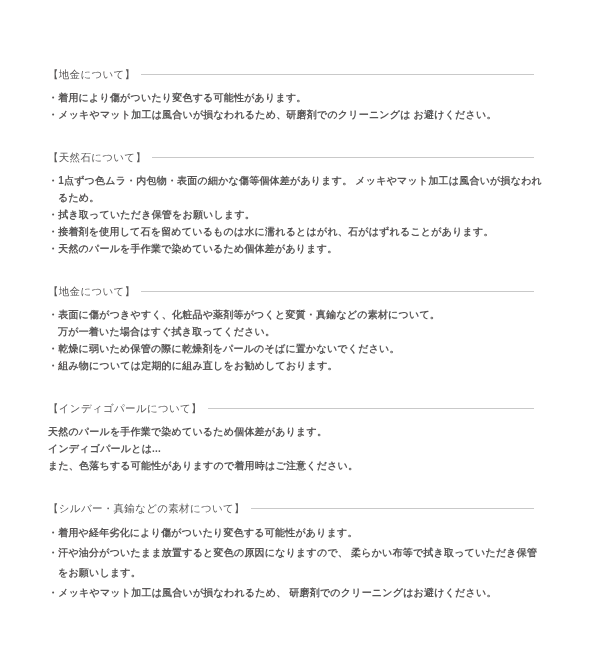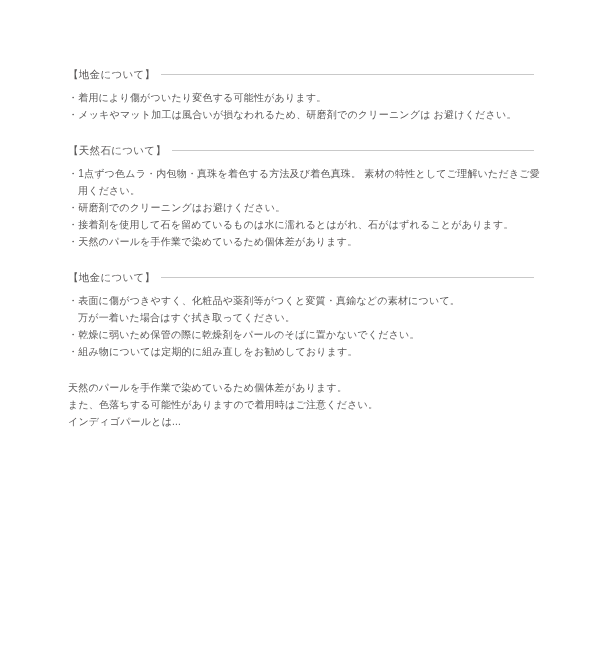--- a/index.html
+++ b/index.html
@@ -8,24 +8,24 @@
     background: #ffffff;
   }
   body {
     width: 600px;
     height: 650px;
     overflow: hidden;
     font-family: "Liberation Sans", sans-serif;
     color: var(--text-color, #595757);
   }
   .doc {
-    padding: 66px 54px 0 68px;
+    padding: 66px 54px 0 48px;
   }
   .sec + .sec {
-    margin-top: 19px;
+    margin-top: 26px;
   }
   .sec-head {
     display: flex;
     align-items: center;
     font-size: 10.5px;
     line-height: 17px;
     font-weight: normal;
     letter-spacing: 0.3px;
   }
   .sec-title {
@@ -40,20 +40,21 @@
   }
   .sec-body {
     margin-top: 6px;
   }
   p.note {
     margin: 0;
     font-size: 10px;
     line-height: 17px;
     letter-spacing: 0.2px;
     white-space: pre-line;
+    font-weight: bold;
   }
   p.note.bullet {
     padding-left: 10px;
     text-indent: -10px;
   }
   .sec.wide p.note {
     line-height: 20px;
   }
 </style>
 </head>
@@ -71,44 +72,57 @@
       <p class="note bullet">・メッキやマット加工は風合いが損なわれるため、研磨剤でのクリーニングは お避けください。</p>
     </div>
   </section>
 
   <section class="sec">
     <div class="sec-head">
       <span class="sec-title">【天然石について】</span>
       <span class="sec-rule"></span>
     </div>
     <div class="sec-body">
-      <p class="note bullet">・1点ずつ色ムラ・内包物・真珠を着色する方法及び着色真珠。 素材の特性としてご理解いただきご愛用ください。</p>
-      <p class="note bullet">・研磨剤でのクリーニングはお避けください。</p>
+      <p class="note bullet">・1点ずつ色ムラ・内包物・表面の細かな傷等個体差があります。 メッキやマット加工は風合いが損なわれるため。</p>
+      <p class="note bullet">・拭き取っていただき保管をお願いします。</p>
       <p class="note bullet">・接着剤を使用して石を留めているものは水に濡れるとはがれ、石がはずれることがあります。</p>
       <p class="note bullet">・天然のパールを手作業で染めているため個体差があります。</p>
     </div>
   </section>
 
   <section class="sec">
     <div class="sec-head">
       <span class="sec-title">【地金について】</span>
       <span class="sec-rule"></span>
     </div>
     <div class="sec-body">
       <p class="note bullet">・表面に傷がつきやすく、化粧品や薬剤等がつくと変質・真鍮などの素材について。
 万が一着いた場合はすぐ拭き取ってください。</p>
       <p class="note bullet">・乾燥に弱いため保管の際に乾燥剤をパールのそばに置かないでください。</p>
       <p class="note bullet">・組み物については定期的に組み直しをお勧めしております。</p>
     </div>
   </section>
 
   <section class="sec">
+    <div class="sec-head">
+      <span class="sec-title">【インディゴパールについて】</span>
+      <span class="sec-rule"></span>
+    </div>
     <div class="sec-body">
       <p class="note plain">天然のパールを手作業で染めているため個体差があります。</p>
+      <p class="note plain">インディゴパールとは...</p>
       <p class="note plain">また、色落ちする可能性がありますので着用時はご注意ください。</p>
-      <p class="note plain">インディゴパールとは...</p>
     </div>
   </section>
 
   <section class="sec wide">
+    <div class="sec-head">
+      <span class="sec-title">【シルバー・真鍮などの素材について】</span>
+      <span class="sec-rule"></span>
+    </div>
+    <div class="sec-body">
+      <p class="note bullet">・着用や経年劣化により傷がついたり変色する可能性があります。</p>
+      <p class="note bullet">・汗や油分がついたまま放置すると変色の原因になりますので、 柔らかい布等で拭き取っていただき保管をお願いします。</p>
+      <p class="note bullet">・メッキやマット加工は風合いが損なわれるため、 研磨剤でのクリーニングはお避けください。</p>
+    </div>
   </section>
 
 </div>
 
 </body></html>

